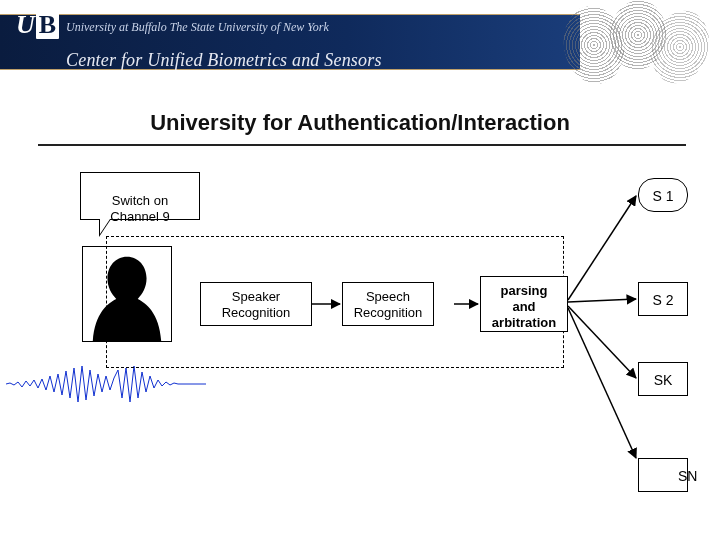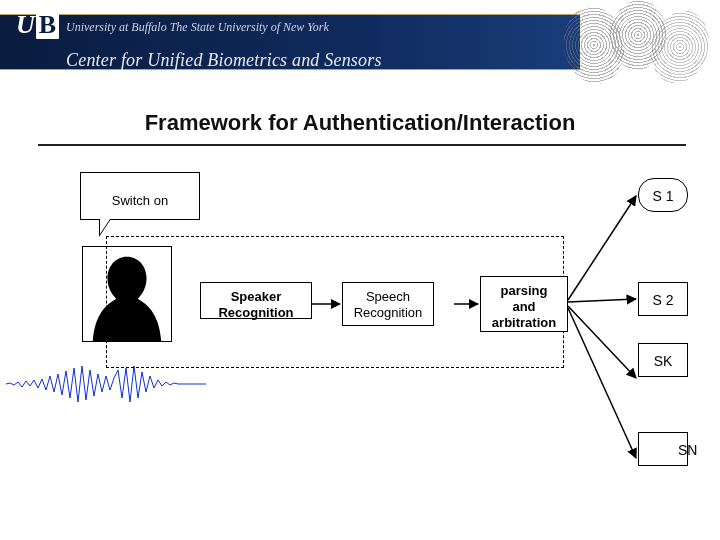--- a/index.html
+++ b/index.html
@@ -50,28 +50,28 @@
   
   .wave { position:absolute; left:6px; top:362px; width:200px; height:44px; }
 
   
   .dash { position:absolute; left:106px; top:236px; width:458px; height:132px;
           border:1px dashed #000; }
 
   
   .box { position:absolute; border:1px solid #000; background:#fff; text-align:center;
          font:400 13px Verdana,sans-serif; padding:6px 4px; line-height:16px; }
-  .b-spk { left:200px; top:282px; width:112px; height:37px;font-weight:bold; }
+  .b-spk { left:200px; top:282px; width:112px; height:44px; }
   .b-sph { left:342px; top:282px; width:92px; height:44px; }
   .b-par { left:480px; top:276px; width:88px;  height:56px;font-weight:bold; }
 
   
   .sbx { position:absolute; left:638px; width:50px; height:34px; border:1px solid #000;
          text-align:center; font:400 14px Verdana,sans-serif; line-height:34px; }
-  .s1 { top:178px;border-radius:16px; } .s2 { top:282px; } .sk { top:343px; } .sn { top:432px;padding-left:39px; }
+  .s1 { top:178px;border-radius:16px; } .s2 { top:282px; } .sk { top:362px; } .sn { top:458px;padding-left:39px; }
 
   
   .arrows { position:absolute; left:0; top:0; width:720px; height:540px; pointer-events:none; }
 </style>
 </head>
 <body>
 
 <div class="slide">
 
   <div class="hdr">
@@ -81,25 +81,26 @@
     </div>
     <div class="hdr-title">Center for Unified Biometrics and Sensors</div>
     <div class="hdr-sub">University at Buffalo   The State University of New York</div>
     <div class="fingers">
       <div class="fp fp1"></div>
       <div class="fp fp2"></div>
       <div class="fp fp3"></div>
     </div>
   </div>
 
-  <div class="title">Framework for Authentication/Interaction</div>
+  <div class="title">University for Authentication/Interaction</div>
   <div class="title-rule"></div>
 
   <div class="bubble">
     <div>Switch on</div>
+    <div>Channel 9</div>
   </div>
 
   <div class="head-box">
     <svg viewBox="0 0 90 96">
       <path d="M45 10c12 0 20 10 20 22 0 9-4 16-9 21 8 4 22 14 24 43H10c2-29 16-39 24-43-5-5-9-12-9-21 0-12 8-22 20-22z" fill="#000"></path>
     </svg>
   </div>
 
   <svg class="wave" viewBox="0 0 200 44" preserveAspectRatio="none">
     <polyline fill="none" stroke="#1030d0" stroke-width="1" points="0,22 4,21 8,23 12,20 16,25 20,19 24,24 28,18 32,26 36,17 40,28 44,14 48,30 52,12 56,33 60,9 64,36 68,6 72,40 76,4 80,38 84,8 88,34 92,12 96,30 100,14 104,28 108,16 112,8 116,36 120,6 124,40 128,4 132,36 136,10 140,30 144,14 148,26 152,18 156,24 160,20 164,23 168,21 172,22 176,22 180,22 184,22 188,22 192,22 196,22 200,22"></polyline>

